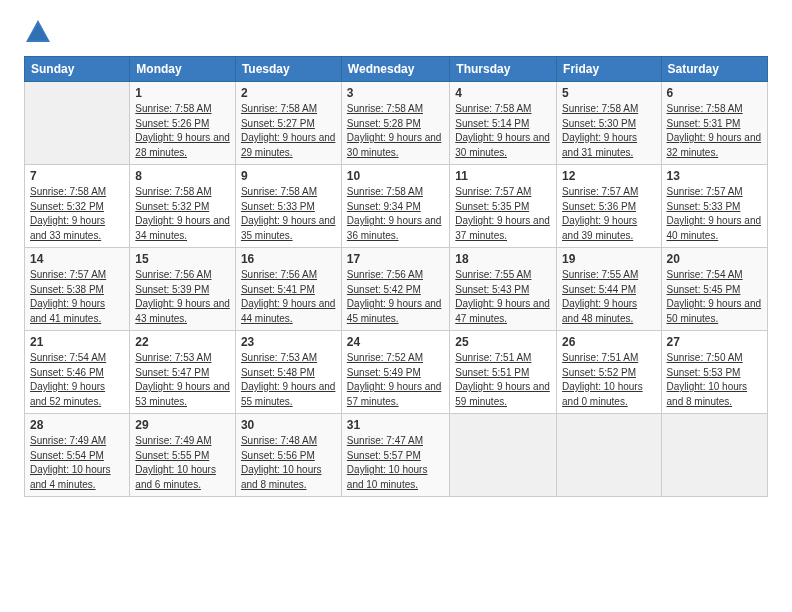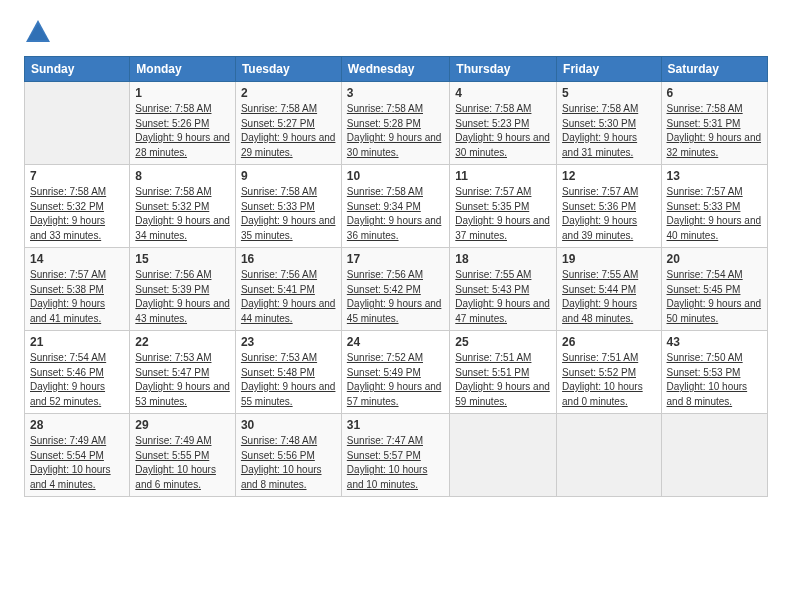--- a/index.html
+++ b/index.html
@@ -159,21 +159,21 @@
           <div class="day-info">
             <span>Sunrise: 7:58 AM</span><br>
             <span>Sunset: 5:28 PM</span><br>
             <span>Daylight: 9 hours and 30 minutes.</span>
           </div>
           </td>
           <td>
             <span class="day-num">4</span>
           <div class="day-info">
             <span>Sunrise: 7:58 AM</span><br>
-            <span>Sunset: 5:23 PM</span><br>
+            <span>Sunset: 5:14 PM</span><br>
             <span>Daylight: 9 hours and 30 minutes.</span>
           </div>
           </td>
           <td>
             <span class="day-num">5</span>
           <div class="day-info">
             <span>Sunrise: 7:58 AM</span><br>
             <span>Sunset: 5:30 PM</span><br>
             <span>Daylight: 9 hours and 31 minutes.</span>
           </div>
@@ -346,21 +346,21 @@
           </td>
           <td>
             <span class="day-num">26</span>
           <div class="day-info">
             <span>Sunrise: 7:51 AM</span><br>
             <span>Sunset: 5:52 PM</span><br>
             <span>Daylight: 10 hours and 0 minutes.</span>
           </div>
           </td>
           <td>
-            <span class="day-num">43</span>
+            <span class="day-num">27</span>
           <div class="day-info">
             <span>Sunrise: 7:50 AM</span><br>
             <span>Sunset: 5:53 PM</span><br>
             <span>Daylight: 10 hours and 8 minutes.</span>
           </div>
           </td>
         </tr>
         <tr>
           <td>
             <span class="day-num">28</span>

